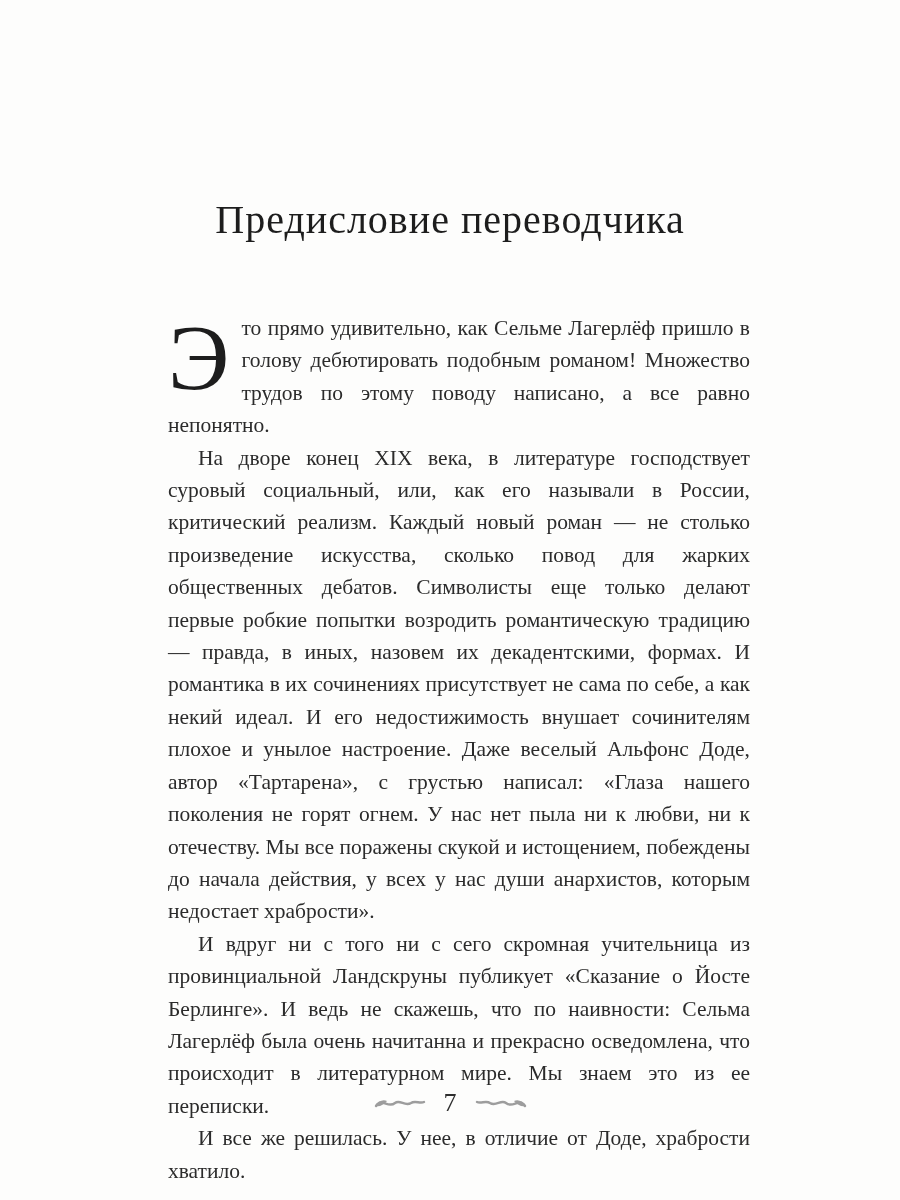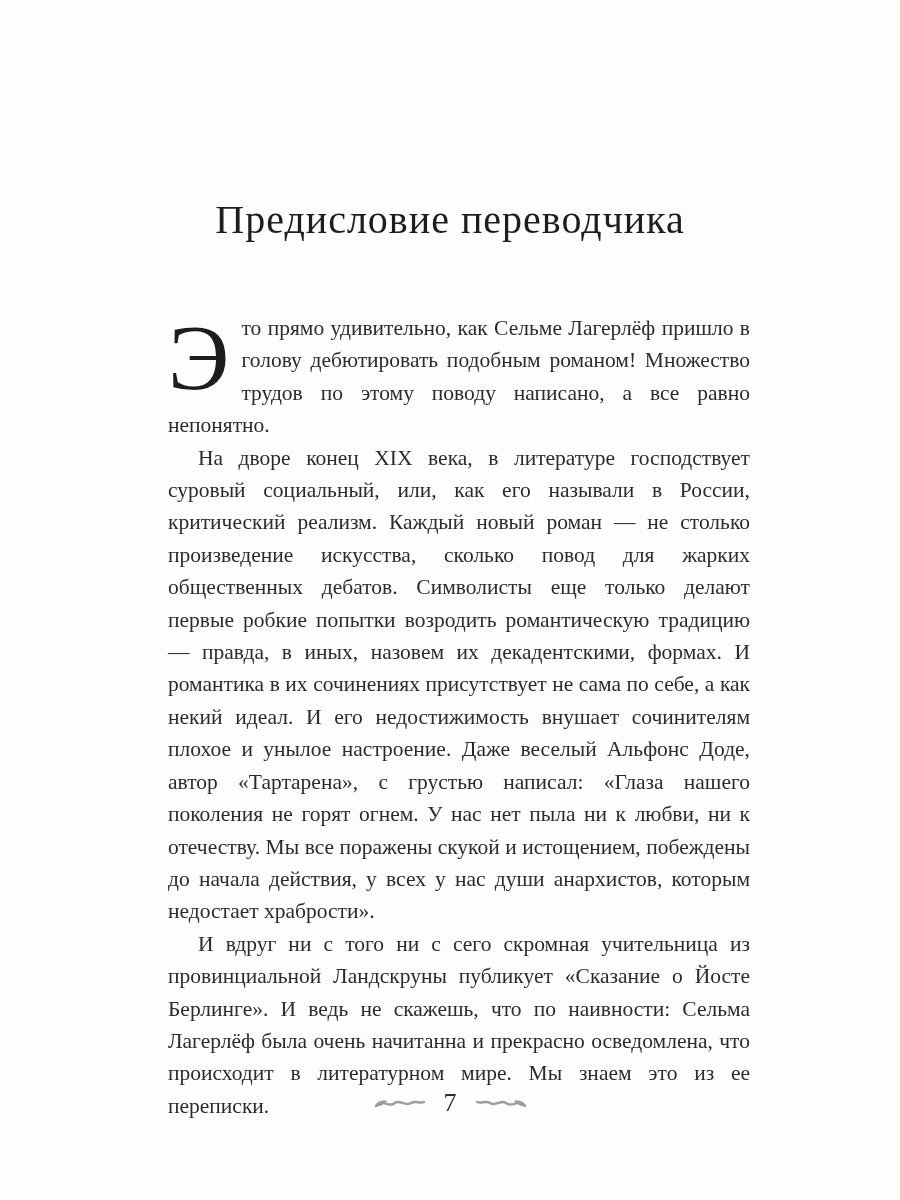--- a/index.html
+++ b/index.html
@@ -93,20 +93,21 @@
 
   <h1 class="title">Предисловие переводчика</h1>
 
   <div class="body-text">
     <p class="para first"><span class="dropcap">Э</span><span>то прямо удивительно, как Сельме Лагерлёф пришло в голову дебютировать подобным романом! Множество трудов по этому поводу написано, а все равно непонятно.</span></p>
 
     <p class="para indent">На дворе конец XIX века, в литературе господствует суровый социальный, или, как его называли в России, критический реализм. Каждый новый роман — не столько произведение искусства, сколько повод для жарких общественных дебатов. Символисты еще только делают первые робкие попытки возродить романтическую традицию — правда, в иных, назовем их декадентскими, формах. И романтика в их сочинениях присутствует не сама по себе, а как некий идеал. И его недостижимость внушает сочинителям плохое и унылое настроение. Даже веселый Альфонс Доде, автор «Тартарена», с грустью написал: «Глаза нашего поколения не горят огнем. У нас нет пыла ни к любви, ни к отечеству. Мы все поражены скукой и истощением, побеждены до начала действия, у всех у нас души анархистов, которым недостает храбрости».</p>
 
     <p class="para indent">И вдруг ни с того ни с сего скромная учительница из провинциальной Ландскруны публикует «Сказание о Йосте Берлинге». И ведь не скажешь, что по наивности: Сельма Лагерлёф была очень начитанна и прекрасно осведомлена, что происходит в литературном мире. Мы знаем это из ее переписки.</p>
 
+    <p class="para indent">И все же решилась. У нее, в отличие от Доде, храбрости хватило.</p>
   </div>
 
   <div class="footer">
     <svg class="flourish" viewBox="0 0 52 16" aria-hidden="true">
       <path d="M2 11 C 8 2, 14 14, 21 8 C 26 4, 31 12, 37 8 C 41 5, 46 9, 50 7"></path>
       <path class="leaf" d="M2 11 C 4 6, 9 4, 13 6 C 10 10, 5 12, 2 11 Z"></path>
     </svg>
 
     <span class="page-number">7</span>
 

